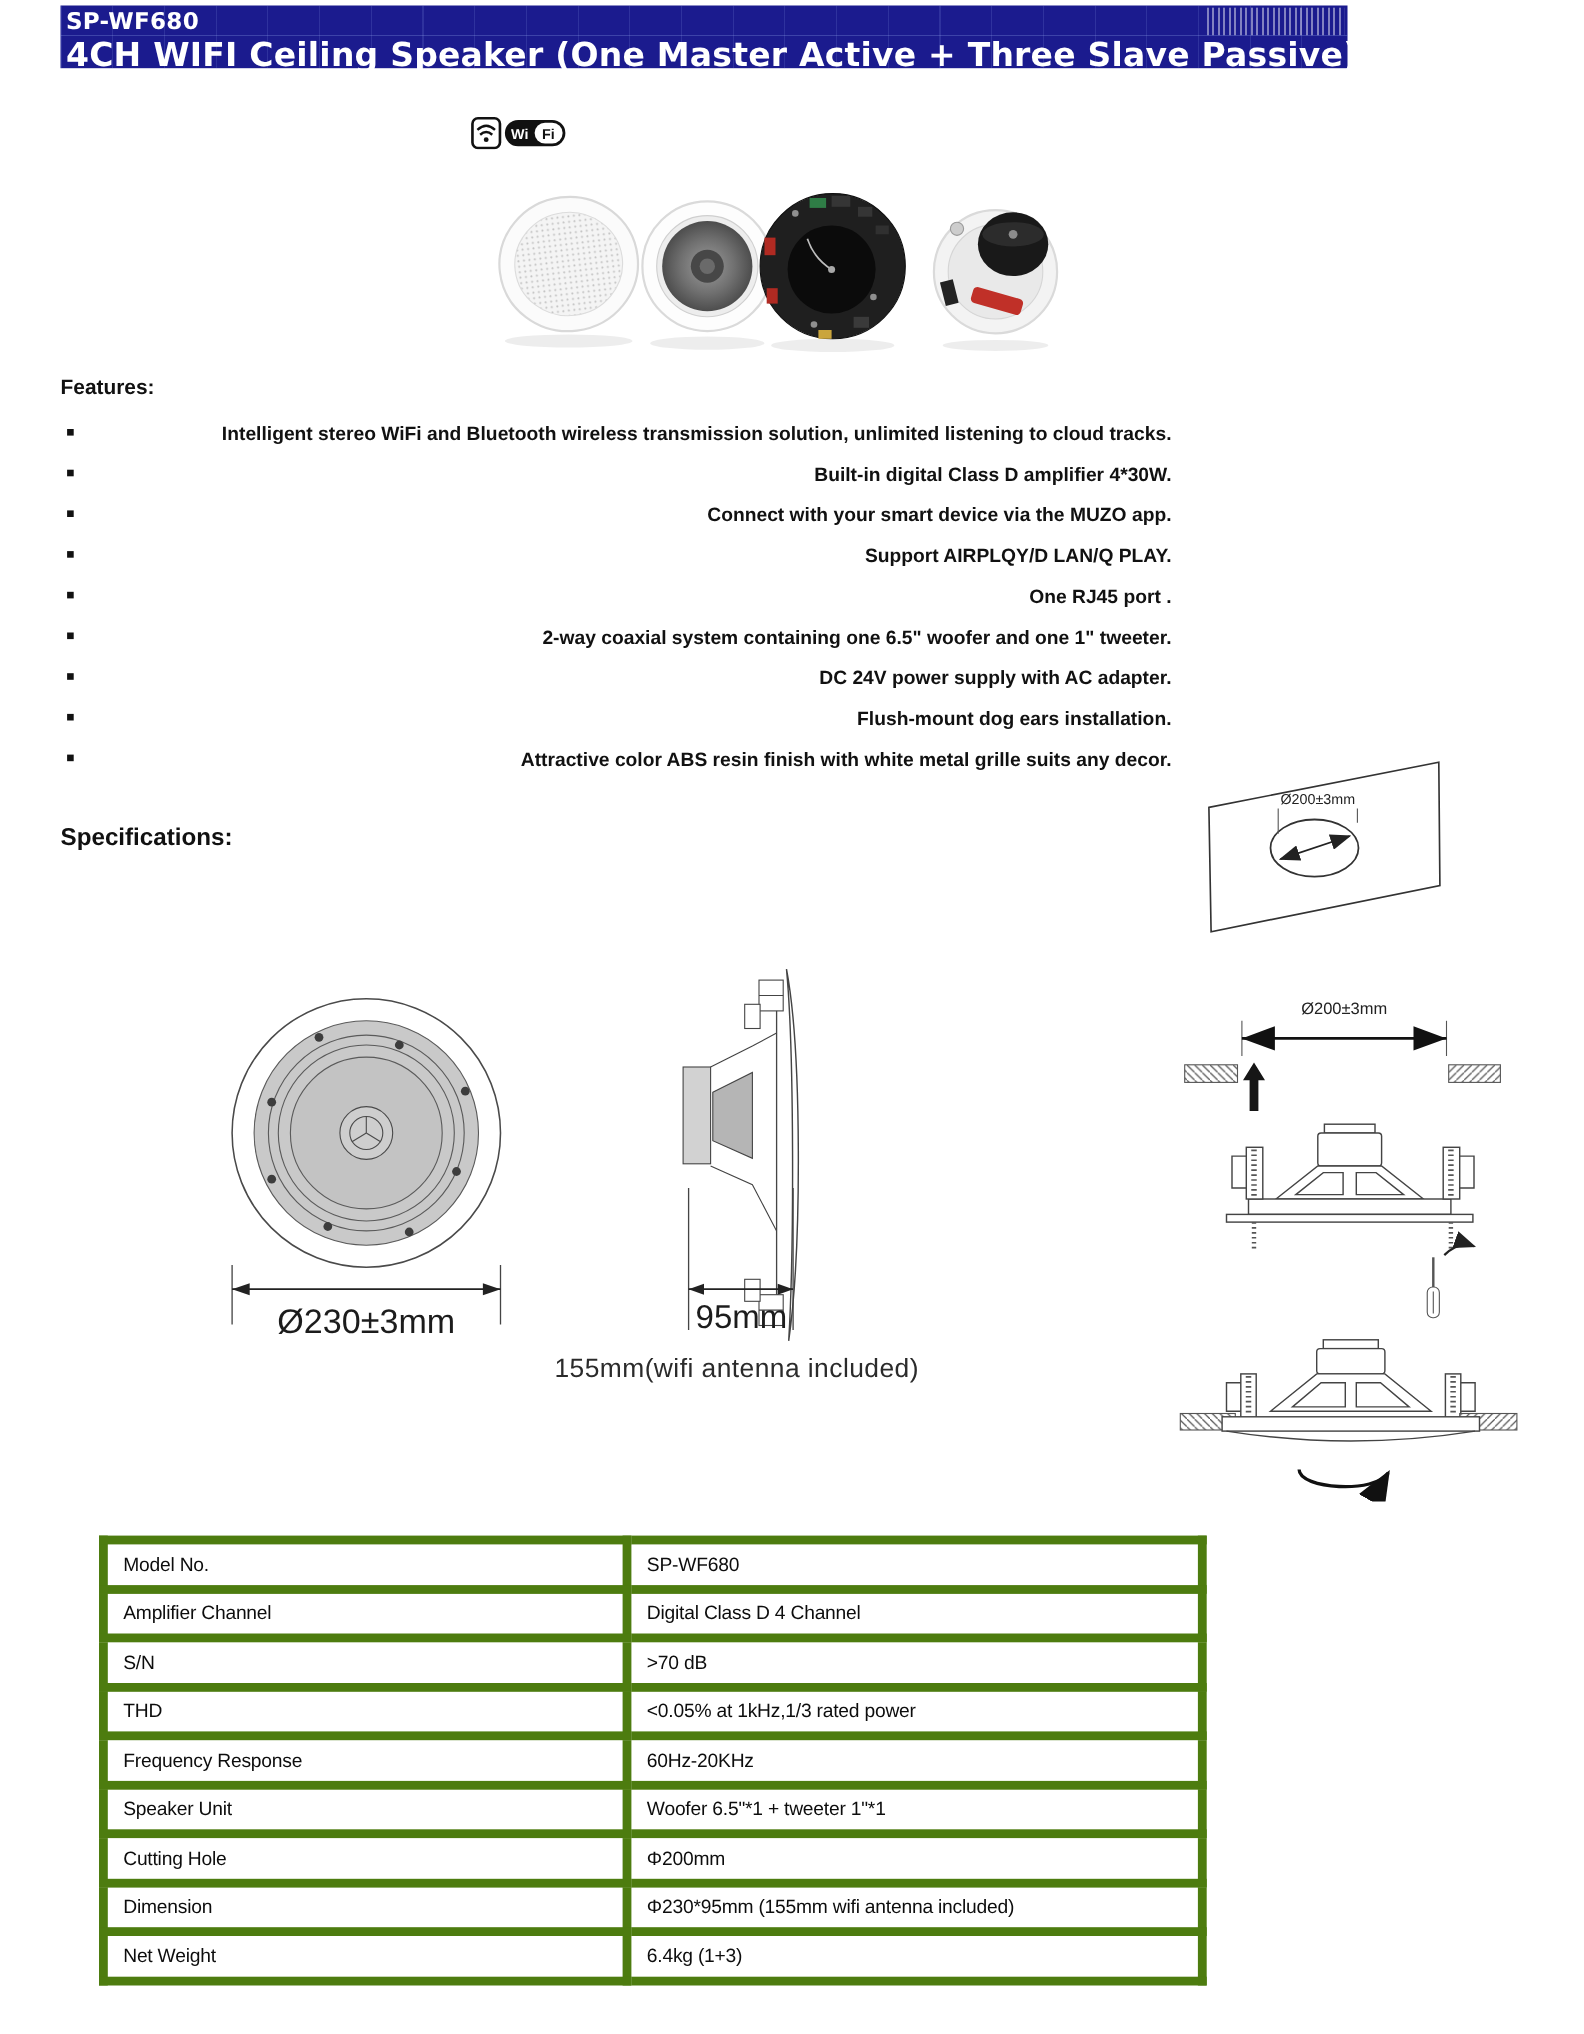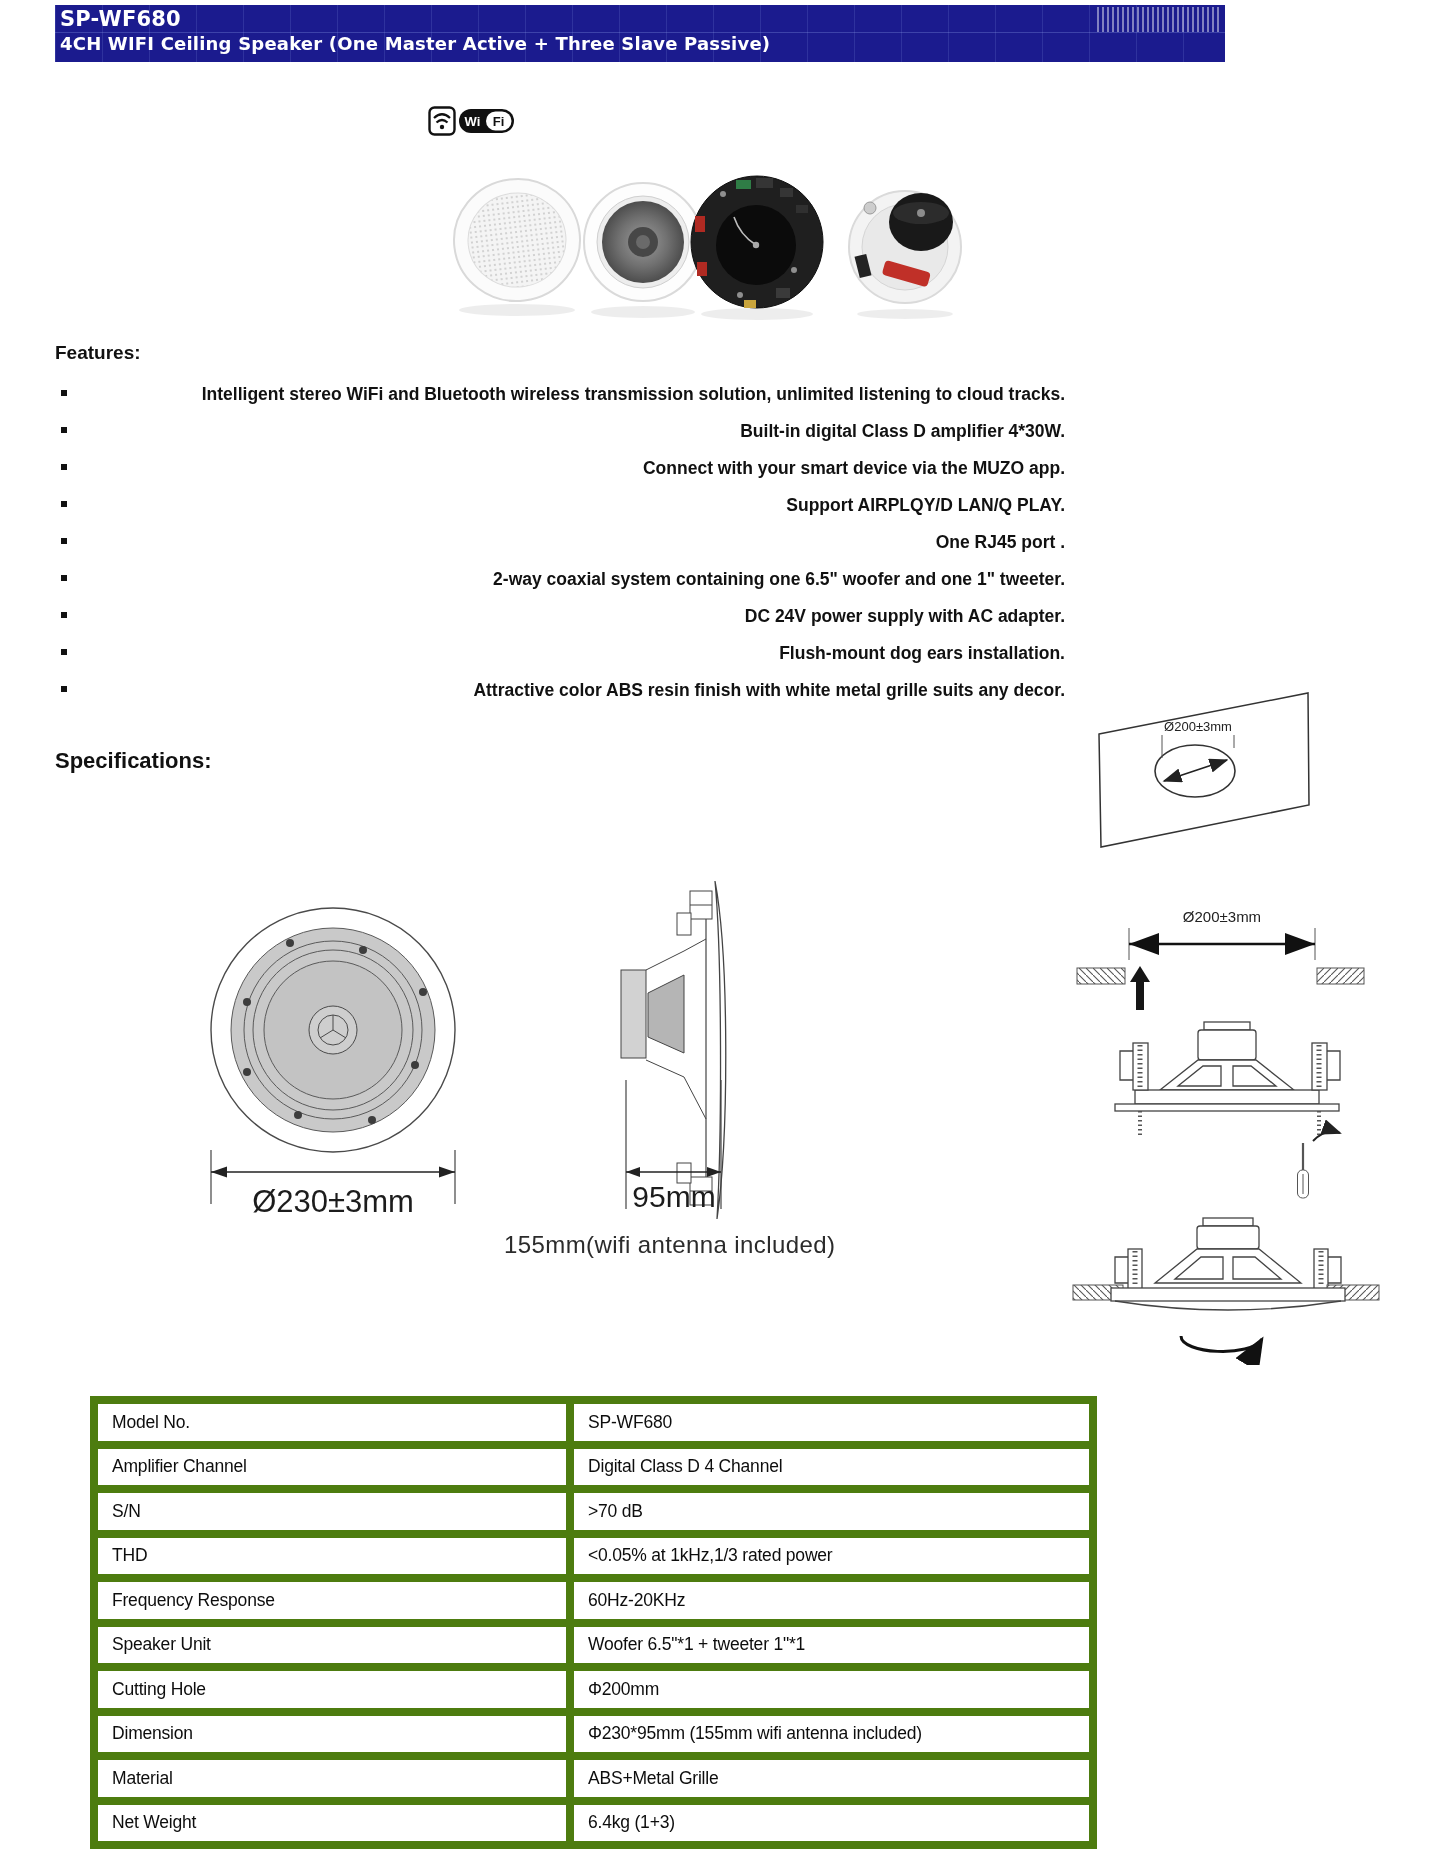--- a/index.html
+++ b/index.html
@@ -7,21 +7,21 @@
         font-family:"Liberation Sans",sans-serif;color:#111;overflow:hidden;}
 
   
   .hdr{position:absolute;left:55px;top:5px;width:1170px;height:57px;background:#1b1b8e;
        background-image:
          linear-gradient(transparent 27px, rgba(150,170,240,.28) 27px, rgba(150,170,240,.28) 28px, transparent 28px),
          repeating-linear-gradient(90deg, rgba(150,170,240,.16) 0 1px, transparent 1px 47px);}
   .hdr .l1{position:absolute;left:5px;top:2px;font-family:"DejaVu Sans",sans-serif;
            font-size:21px;font-weight:bold;color:#fff;letter-spacing:.2px;}
   .hdr .l2{position:absolute;left:5px;top:28px;font-family:"DejaVu Sans",sans-serif;
-           font-size:18px;font-weight:bold;color:#fff;letter-spacing:.2px;white-space:nowrap;}
+           font-size:30px;font-weight:bold;color:#fff;letter-spacing:.2px;white-space:nowrap;}
   .hdr .stripes{position:absolute;right:3px;top:2px;width:125px;height:25px;
         background:repeating-linear-gradient(90deg, rgba(255,255,255,.45) 0 2px, transparent 2px 5px);}
 
   
   .wifiLogo{position:absolute;left:428px;top:80px;margin-top:26px;}
 
   
   .photos{position:absolute;left:440px;top:150px;}
 
   
@@ -321,23 +321,19 @@
         </tr>
       <tr>
           <td class="c1">Cutting Hole</td>
           <td class="c2">Φ200mm</td>
         </tr>
       <tr>
           <td class="c1">Dimension</td>
           <td class="c2">Φ230*95mm (155mm wifi antenna included)</td>
         </tr>
       <tr>
-          <td class="c1">Material</td>
-          <td class="c2">ABS+Metal Grille</td>
-        </tr>
-      <tr>
           <td class="c1">Net Weight</td>
           <td class="c2">6.4kg (1+3)</td>
         </tr>
     </tbody>
   </table>
 
 </div>
 
 </body></html>

